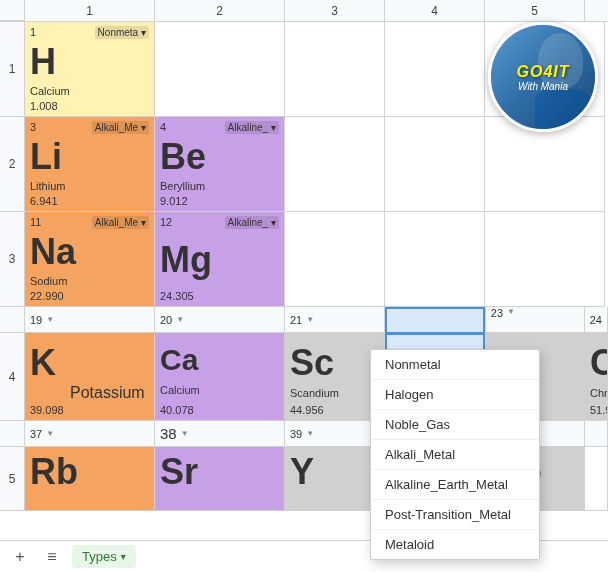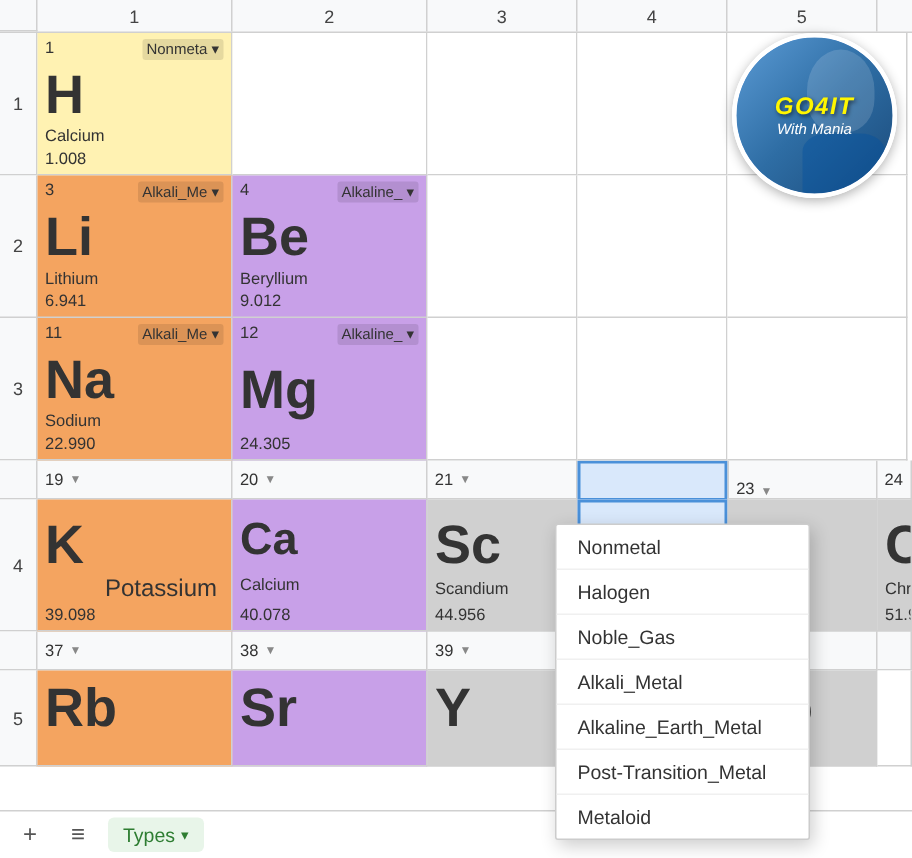--- a/index.html
+++ b/index.html
@@ -285,21 +285,21 @@
       <span style="font-size:8px; color:#888;">▼</span>
     </div>
     <div style="width:100px; border-right:1px solid #d0d0d0; border-bottom:1px solid #d0d0d0; display:flex; align-items:center; padding: 0 5px; gap:4px;">
       <span style="font-size:11px; color:#333;">21</span>
       <span style="font-size:8px; color:#888;">▼</span>
     </div>
 
     <div style="width:100px; border:2px solid #4a90d9; border-bottom:1px solid #4a90d9; border-top:2px solid #4a90d9; display:flex; align-items:center; padding: 0 5px; gap:4px; background:#d9e8fb;">
       <span style="font-size:11px; color:#333;"></span>
     </div>
-    <div style="width:100px; border-right:1px solid #d0d0d0; border-bottom:1px solid #d0d0d0; border-left:1px solid #d0d0d0; display:flex; align-items:flex-end; padding: 0 5px; gap:4px;">
+    <div style="width:100px; border-right:1px solid #d0d0d0; border-bottom:1px solid #d0d0d0; border-left:1px solid #d0d0d0; display:flex; align-items:flex-start; padding: 0 5px; gap:4px;">
       <span style="font-size:11px; color:#333;">23</span>
       <span style="font-size:8px; color:#888;">▼</span>
     </div>
     <div style="flex:1; border-right:1px solid #d0d0d0; border-bottom:1px solid #d0d0d0; display:flex; align-items:center; padding: 0 5px; gap:4px;">
       <span style="font-size:11px; color:#333;">24</span>
     </div>
   </div>
 
   <div class="grid-row" style="height:88px;">
     <div class="row-header" style="height:88px; width:25px; background:#f8f9fa; border-bottom:1px solid #d0d0d0; border-right:1px solid #d0d0d0; display:flex; align-items:center; justify-content:center; font-size:12px; color:#444;">
@@ -342,21 +342,21 @@
     </div>
   </div>
 
   <div style="display:flex; height:26px; background:#f8f9fa;">
     <div style="width:25px; flex-shrink:0; border-right:1px solid #d0d0d0; border-bottom:1px solid #d0d0d0; background:#f8f9fa;"></div>
     <div style="width:130px; border-right:1px solid #d0d0d0; border-bottom:1px solid #d0d0d0; display:flex; align-items:center; padding:0 5px; gap:4px;">
       <span style="font-size:11px; color:#333;">37</span>
       <span style="font-size:8px; color:#888;">▼</span>
     </div>
     <div style="width:130px; border-right:1px solid #d0d0d0; border-bottom:1px solid #d0d0d0; display:flex; align-items:center; padding:0 5px; gap:4px;">
-      <span style="font-size:11px; color:#333;">38</span>
+      <span style="font-size:15px; color:#333;">38</span>
       <span style="font-size:8px; color:#888;">▼</span>
     </div>
     <div style="width:100px; border-right:1px solid #d0d0d0; border-bottom:1px solid #d0d0d0; display:flex; align-items:center; padding:0 5px; gap:4px;">
       <span style="font-size:11px; color:#333;">39</span>
       <span style="font-size:8px; color:#888;">▼</span>
     </div>
     <div style="width:100px; border-right:1px solid #d0d0d0; border-bottom:1px solid #d0d0d0; display:flex; align-items:center; padding:0 5px; gap:4px;">
       <span style="font-size:11px; color:#333;">40</span>
       <span style="font-size:8px; color:#888;">▼</span>
     </div>

